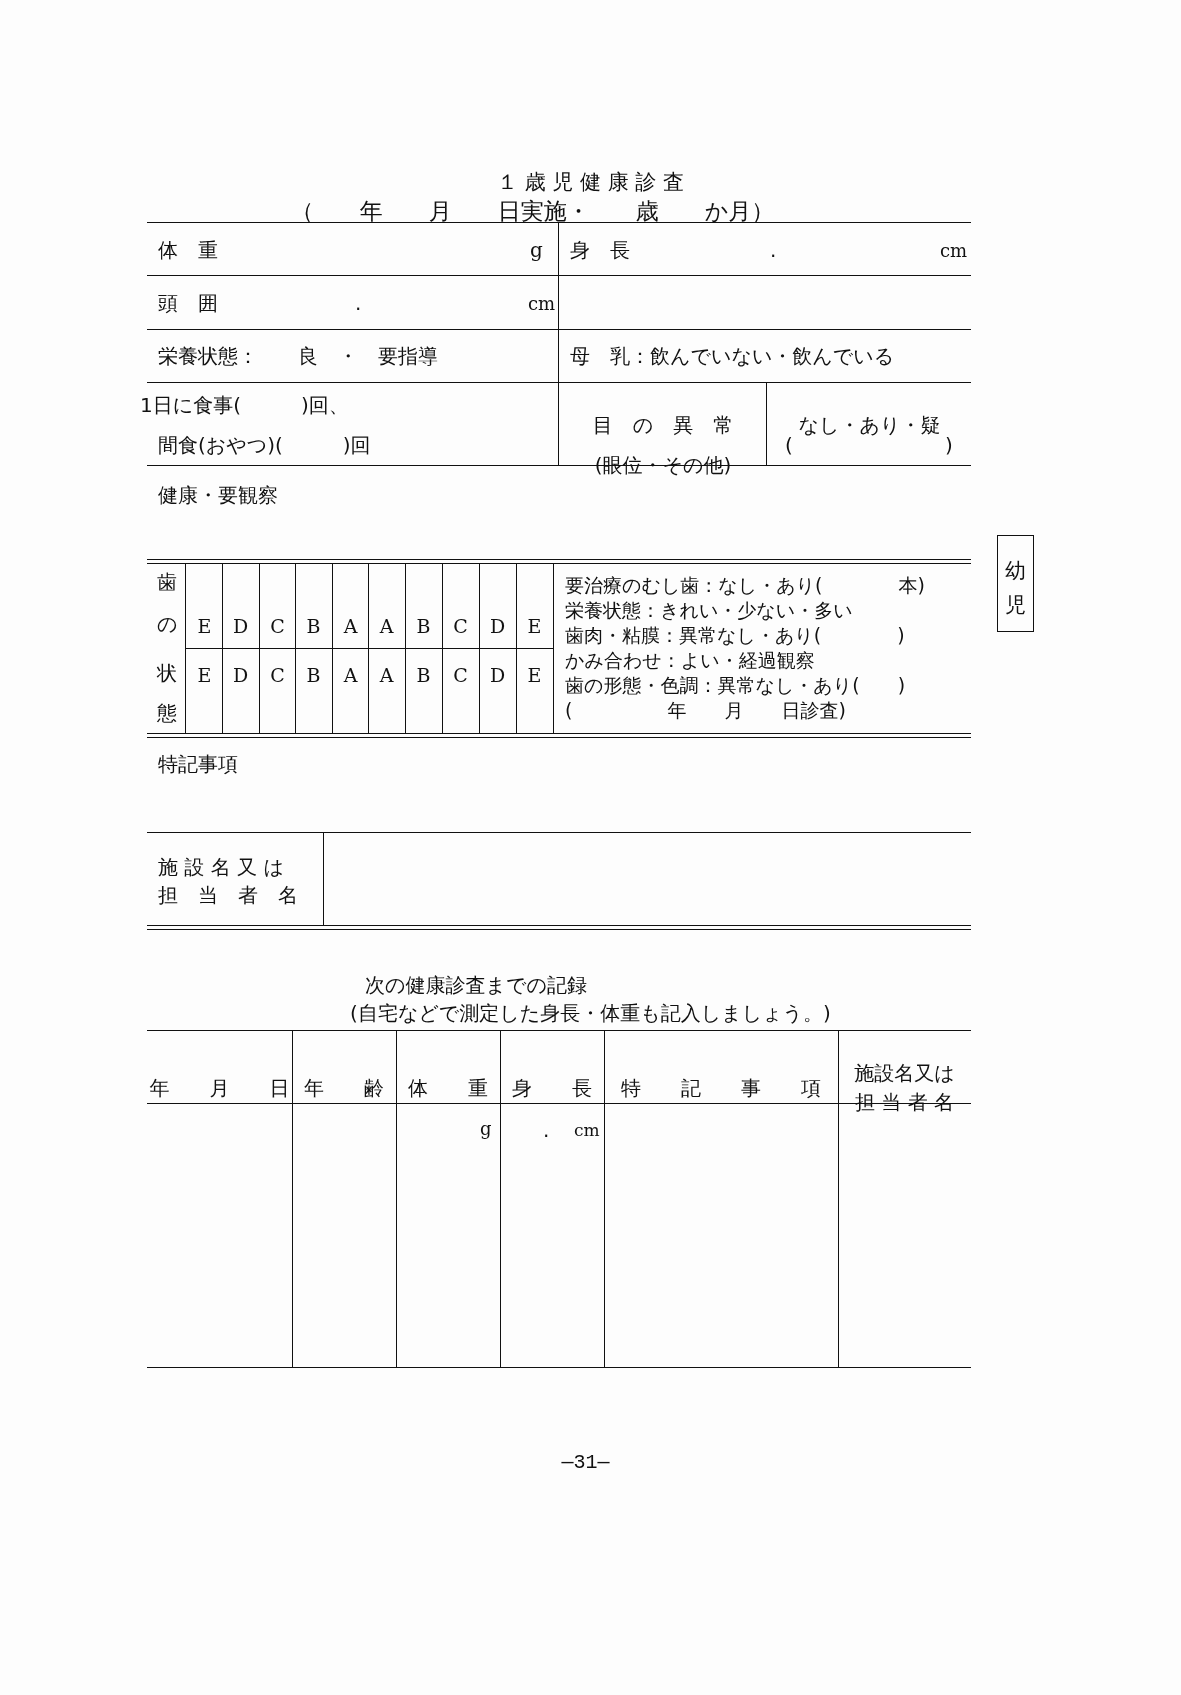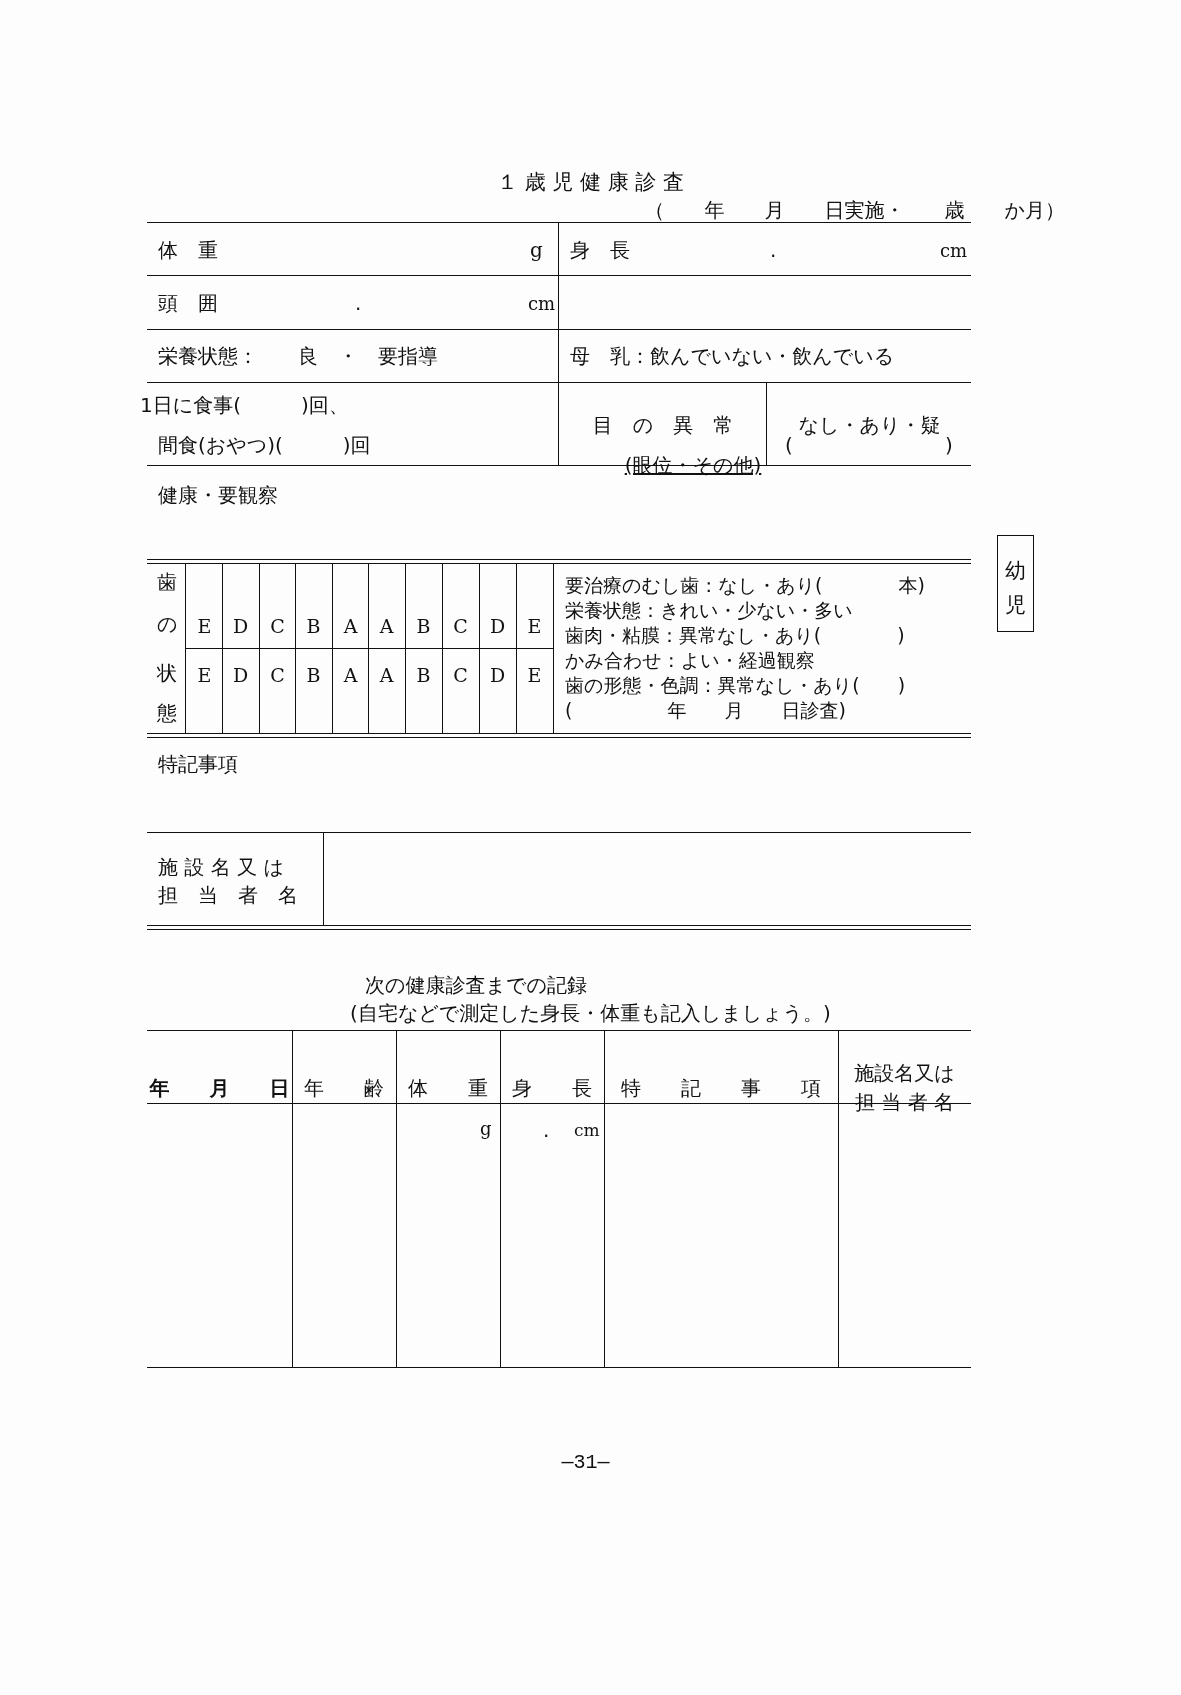--- a/index.html
+++ b/index.html
@@ -11,21 +11,21 @@
   .dbl { position:absolute; height:3px; border-top:1.5px solid #111; border-bottom:1.5px solid #111; }
   .center { text-align:center;margin-top:20px; }
   .tooth { position:absolute; width:37px; text-align:center; font-size:19px; font-family:"DejaVu Serif", serif; }
   .tab { position:absolute; left:997px; top:535px; width:37px; height:97px; border:1.5px solid #111; box-sizing:border-box; }
   .tabch { display:block; text-align:center; font-size:21px; margin-top:18px; line-height:34px; }
 </style>
 </head>
 <body>
 
 <div class="t center" style="left:0;width:1181px;top:152px;font-size:21px;">１ 歳 児 健 康 診 査</div>
-<div class="t center" style="left:0;width:1065px;top:180px;font-size:20px;text-align:right;">（　　年　　月　　日実施・　　歳　　か月）</div>
+<div class="t center" style="left:0;width:1065px;top:180px;font-size:23px;">（　　年　　月　　日実施・　　歳　　か月）</div>
 
 <div class="hl" style="left:147px;width:824px;top:222px;"></div>
 <div class="hl" style="left:147px;width:824px;top:275px;"></div>
 <div class="hl" style="left:147px;width:824px;top:329px;"></div>
 <div class="hl" style="left:147px;width:824px;top:382px;"></div>
 <div class="hl" style="left:147px;width:824px;top:465px;"></div>
 <div class="vl" style="left:558px;top:222px;height:243px;"></div>
 <div class="vl" style="left:766px;top:382px;height:83px;"></div>
 
 <div class="t" style="left:158px;top:240px;">体　重</div>
@@ -37,21 +37,21 @@
 <div class="t" style="left:158px;top:293px;">頭　囲</div>
 <div class="t" style="left:355px;top:293px;">.</div>
 <div class="t" style="left:528px;top:295px;font-size:18px;font-family:'DejaVu Serif',serif;">cm</div>
 
 <div class="t" style="left:158px;top:346px;">栄養状態：　　良　・　要指導</div>
 <div class="t" style="left:570px;top:346px;">母　乳：飲んでいない・飲んでいる</div>
 
 <div class="t" style="left:140px;top:395px;">1日に食事(　　　)回、</div>
 <div class="t" style="left:158px;top:435px;">間食(おやつ)(　　　)回</div>
 <div class="t center" style="left:560px;width:206px;top:395px;">目　の　異　常</div>
-<div class="t center" style="left:590px;width:206px;top:435px;text-decoration:underline;">(眼位・その他)</div>
+<div class="t center" style="left:560px;width:206px;top:435px;">(眼位・その他)</div>
 <div class="t center" style="left:768px;width:203px;top:395px;">なし・あり・疑</div>
 <div class="t" style="left:785px;top:435px;">(</div>
 <div class="t" style="left:945px;top:435px;">)</div>
 
 <div class="t" style="left:158px;top:485px;">健康・要観察</div>
 
 <div class="dbl" style="left:147px;width:824px;top:559px;"></div>
 <div class="dbl" style="left:147px;width:824px;top:733px;"></div>
 
 <div class="t" style="left:157px;top:572px;">歯</div>
@@ -114,21 +114,21 @@
 
 <div class="hl" style="left:147px;width:824px;top:1030px;"></div>
 <div class="hl" style="left:147px;width:824px;top:1103px;"></div>
 <div class="hl" style="left:147px;width:824px;top:1367px;"></div>
 <div class="vl" style="left:292px;top:1030px;height:337px;"></div>
 <div class="vl" style="left:396px;top:1030px;height:337px;"></div>
 <div class="vl" style="left:500px;top:1030px;height:337px;"></div>
 <div class="vl" style="left:604px;top:1030px;height:337px;"></div>
 <div class="vl" style="left:838px;top:1030px;height:337px;"></div>
 
-<div class="t center" style="left:147px;width:145px;top:1058px;font-weight:bold;">年　　月　　日</div>
+<div class="t center" style="left:147px;width:145px;top:1058px;">年　　月　　日</div>
 <div class="t center" style="left:292px;width:104px;top:1058px;">年　　齢</div>
 <div class="t center" style="left:396px;width:104px;top:1058px;">体　　重</div>
 <div class="t center" style="left:500px;width:104px;top:1058px;">身　　長</div>
 <div class="t center" style="left:604px;width:234px;top:1058px;">特　　記　　事　　項</div>
 <div class="t center" style="left:838px;width:133px;top:1043px;">施設名又は</div>
 <div class="t center" style="left:838px;width:133px;top:1072px;">担 当 者 名</div>
 
 <div class="t" style="left:480px;top:1120px;font-size:18px;font-family:'DejaVu Serif',serif;">g</div>
 <div class="t" style="left:543px;top:1120px;">.</div>
 <div class="t" style="left:574px;top:1122px;font-size:17px;font-family:'DejaVu Serif',serif;">cm</div>

